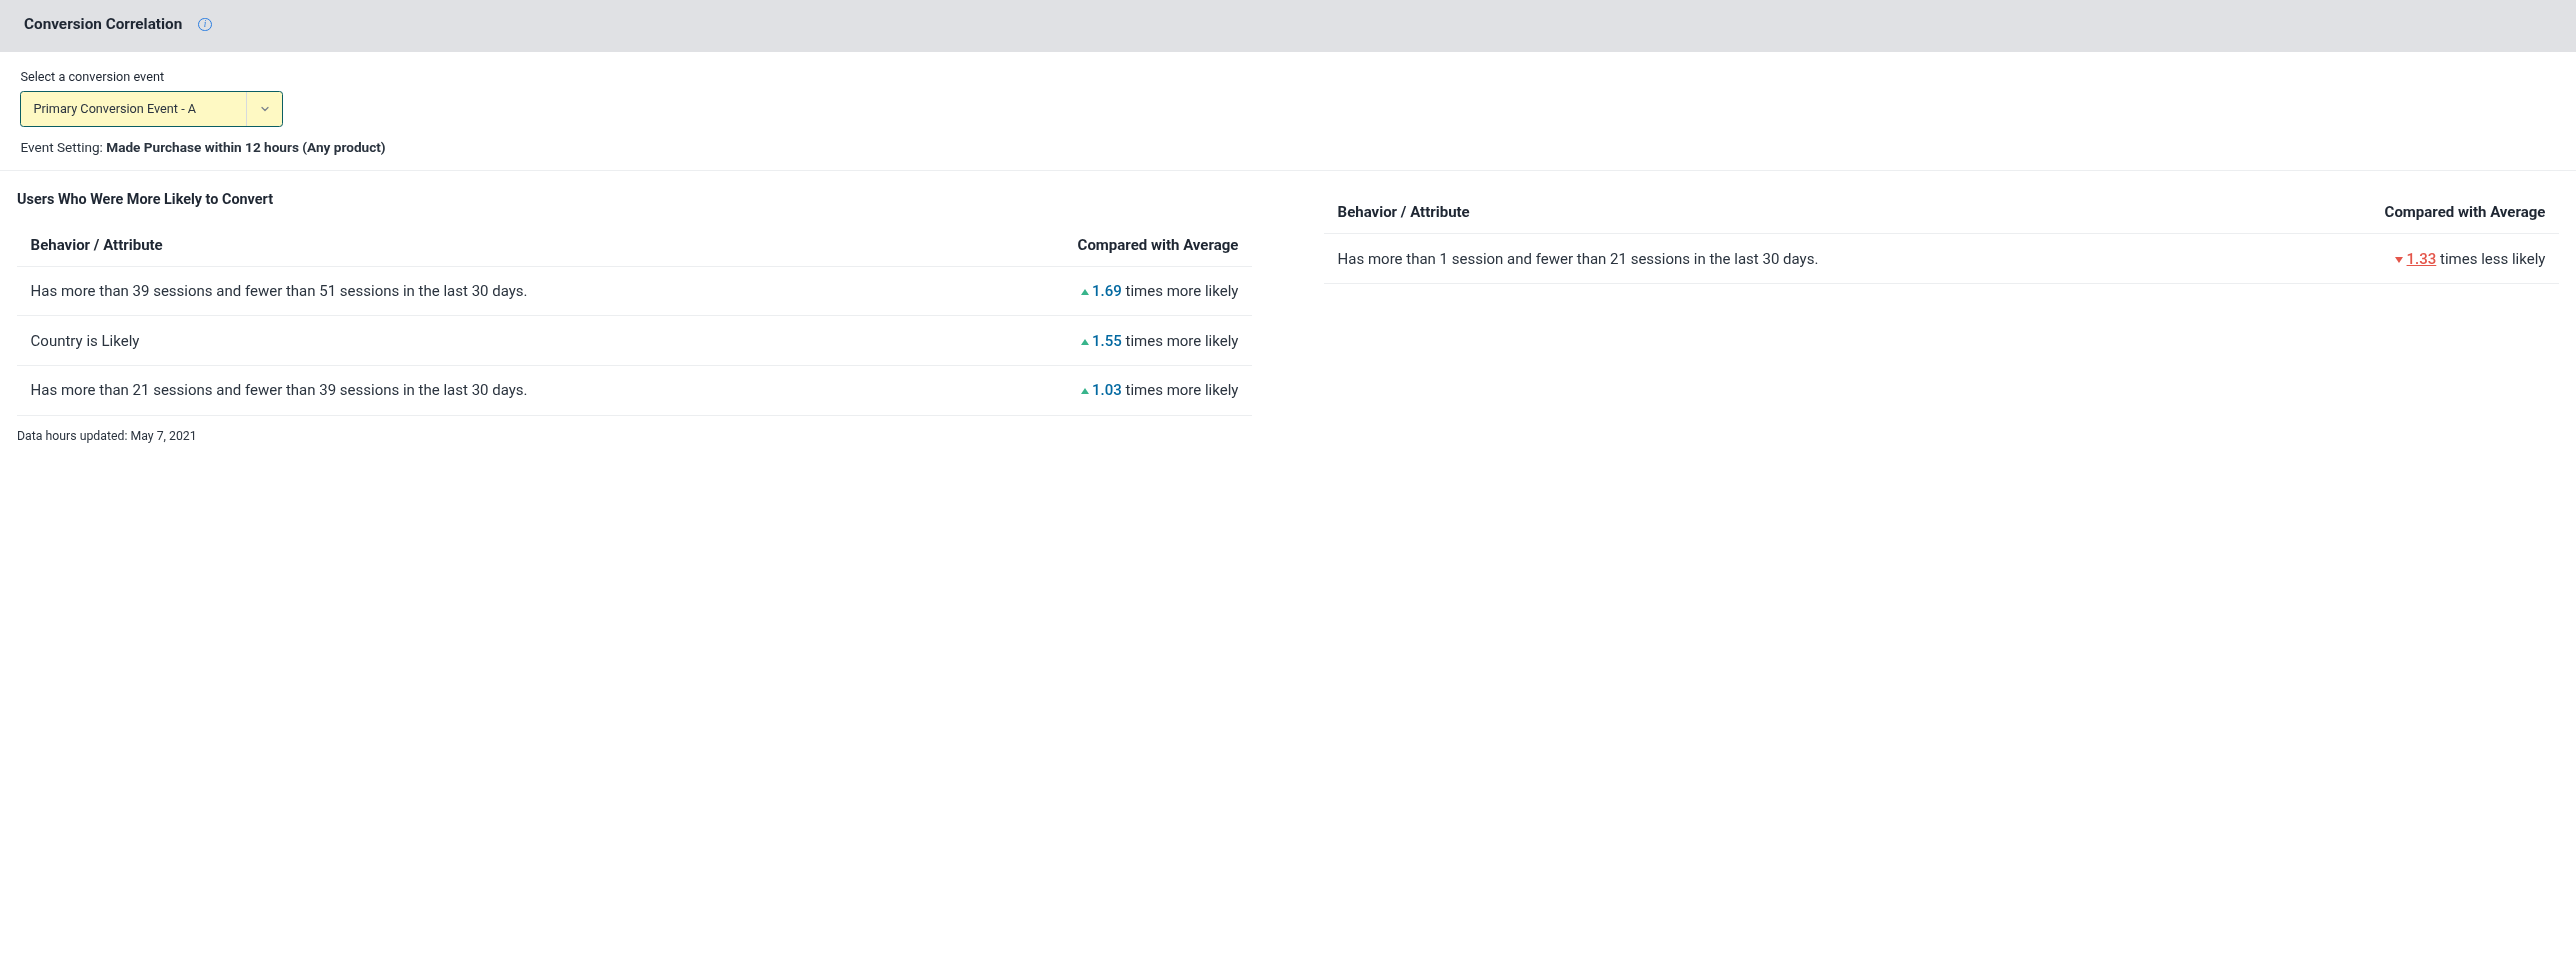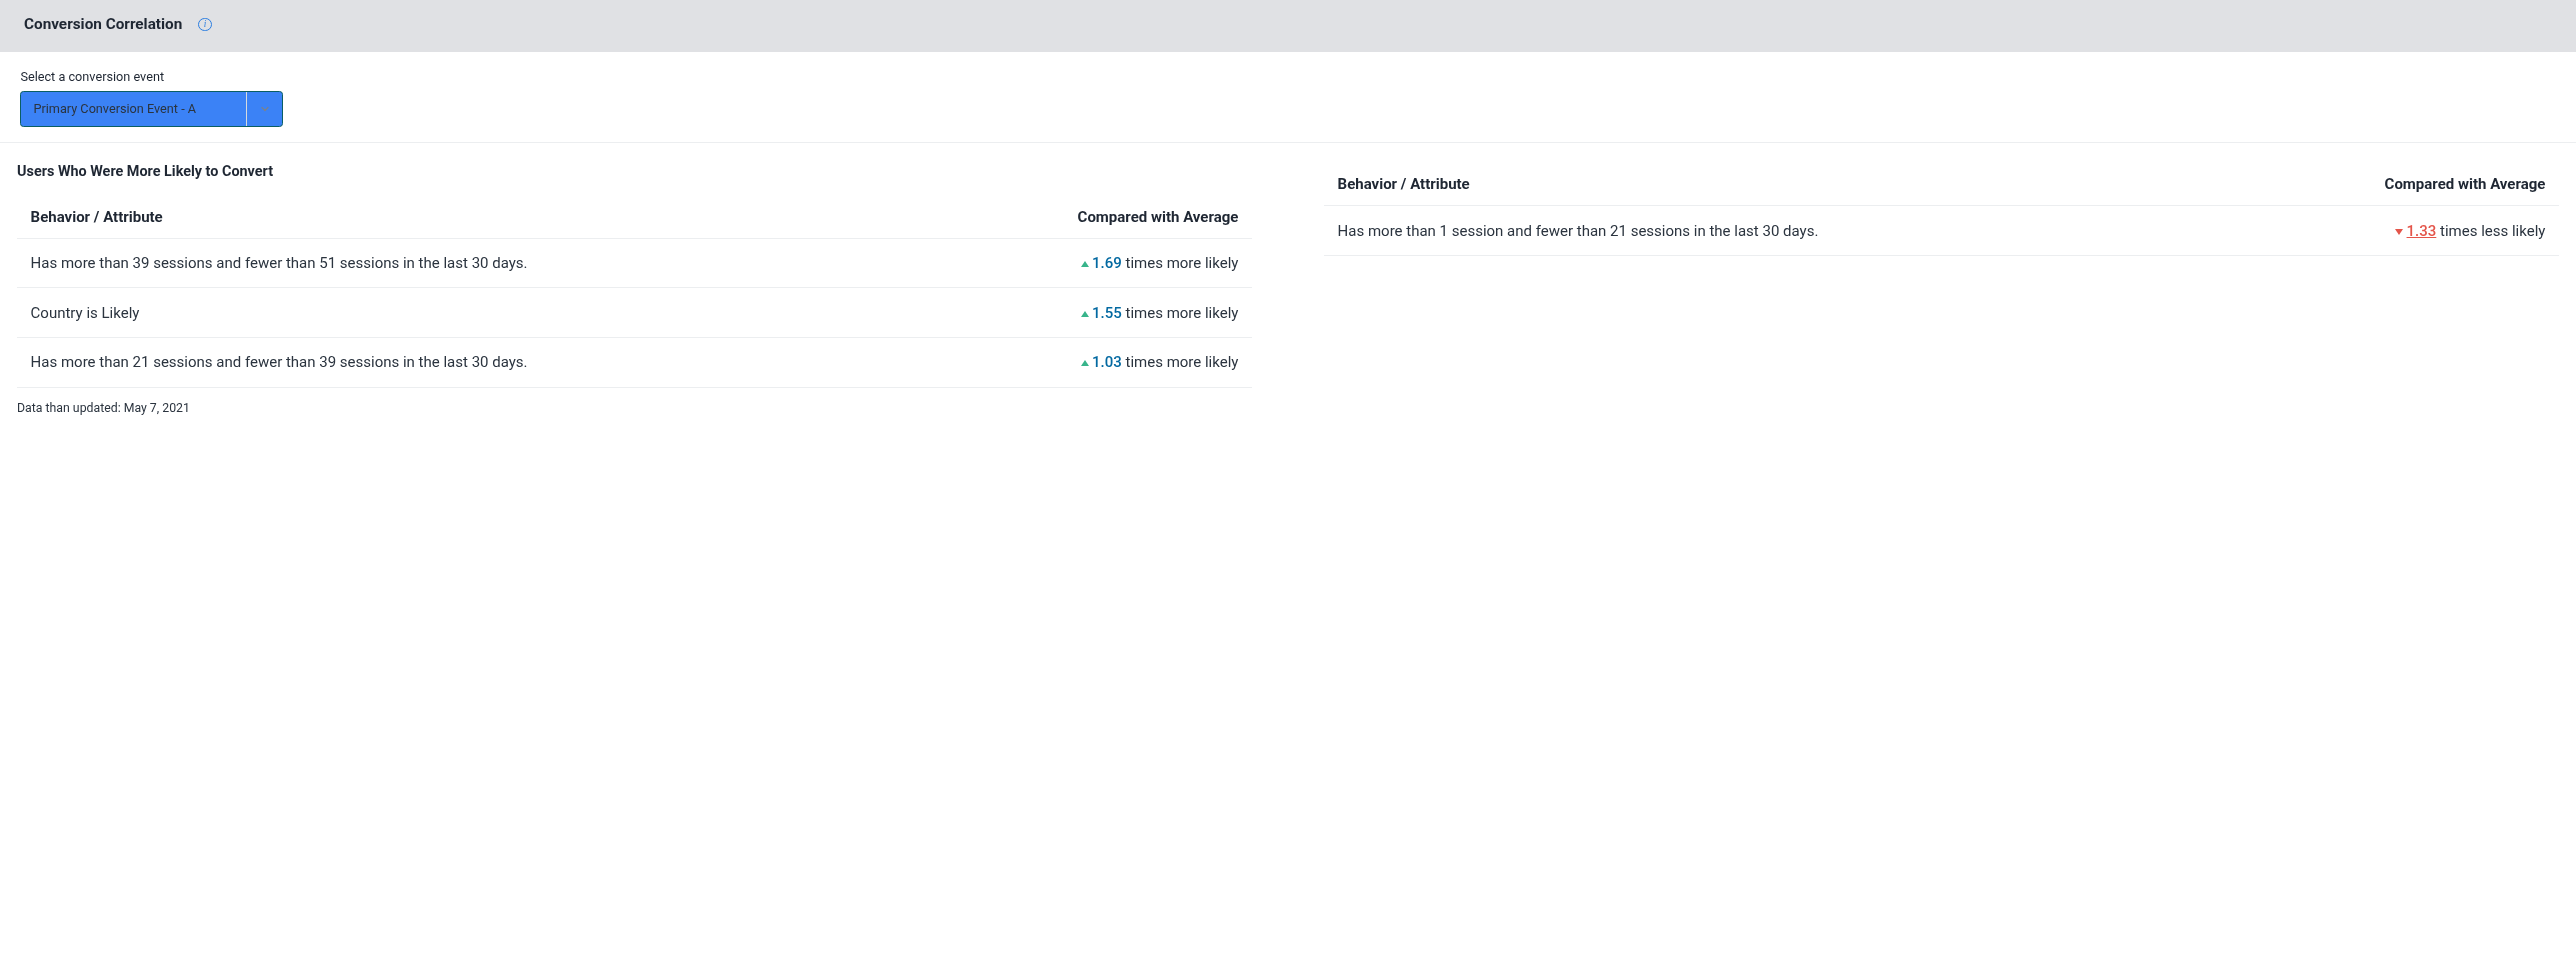--- a/index.html
+++ b/index.html
@@ -47,21 +47,21 @@
     margin-bottom: 6.8px;
   }
   .select-box {
     display: inline-flex;
     align-items: stretch;
     border: 1.3px solid #0b5e63;
     border-radius: 3.4px;
     overflow: hidden;
     min-width: 263px;
     height: 36px;
-    background: #3b82f6;
+    background: #fef9c3;
     cursor: pointer;
   }
   .select-value {
     flex: 1;
     padding: 0 12px;
     display: flex;
     align-items: center;
     font-size: 12.7px;
     color: #2b343f;
   }
@@ -144,20 +144,23 @@
 <div class="controls">
   <div class="select-label">Select a conversion event</div>
   <div class="select-box">
     <div class="select-value">Primary Conversion Event - A</div>
     <div class="select-caret">
       <svg viewBox="0 0 24 24" fill="none" stroke="#7a828c" stroke-width="2.5" stroke-linecap="round" stroke-linejoin="round">
           <polyline points="6 9 12 15 18 9"></polyline>
         </svg>
     </div>
   </div>
+  <div class="event-setting">
+    <span>Event Setting: </span><span class="bold">Made Purchase within 12 hours (Any product)</span>
+  </div>
 </div>
 
 <div class="panels">
 
   <div class="panel">
     <div class="panel-title">Users Who Were More Likely to Convert</div>
     <table class="likely">
       <thead>
         <tr>
           <th>Behavior / Attribute</th>
@@ -194,15 +197,15 @@
           <td>Has more than 1 session and fewer than 21 sessions in the last 30 days.</td>
           <td class="cmp"><span class="tri-down"></span><span class="val-down">1.33</span><span> times less likely</span></td>
         </tr>
       </tbody>
     </table>
   </div>
 
 </div>
 
 <div class="footer-note">
-  <span>Data than updated: </span><span>May 7, 2021</span>
+  <span>Data hours updated: </span><span>May 7, 2021</span>
 </div>
 
 
 </body></html>

